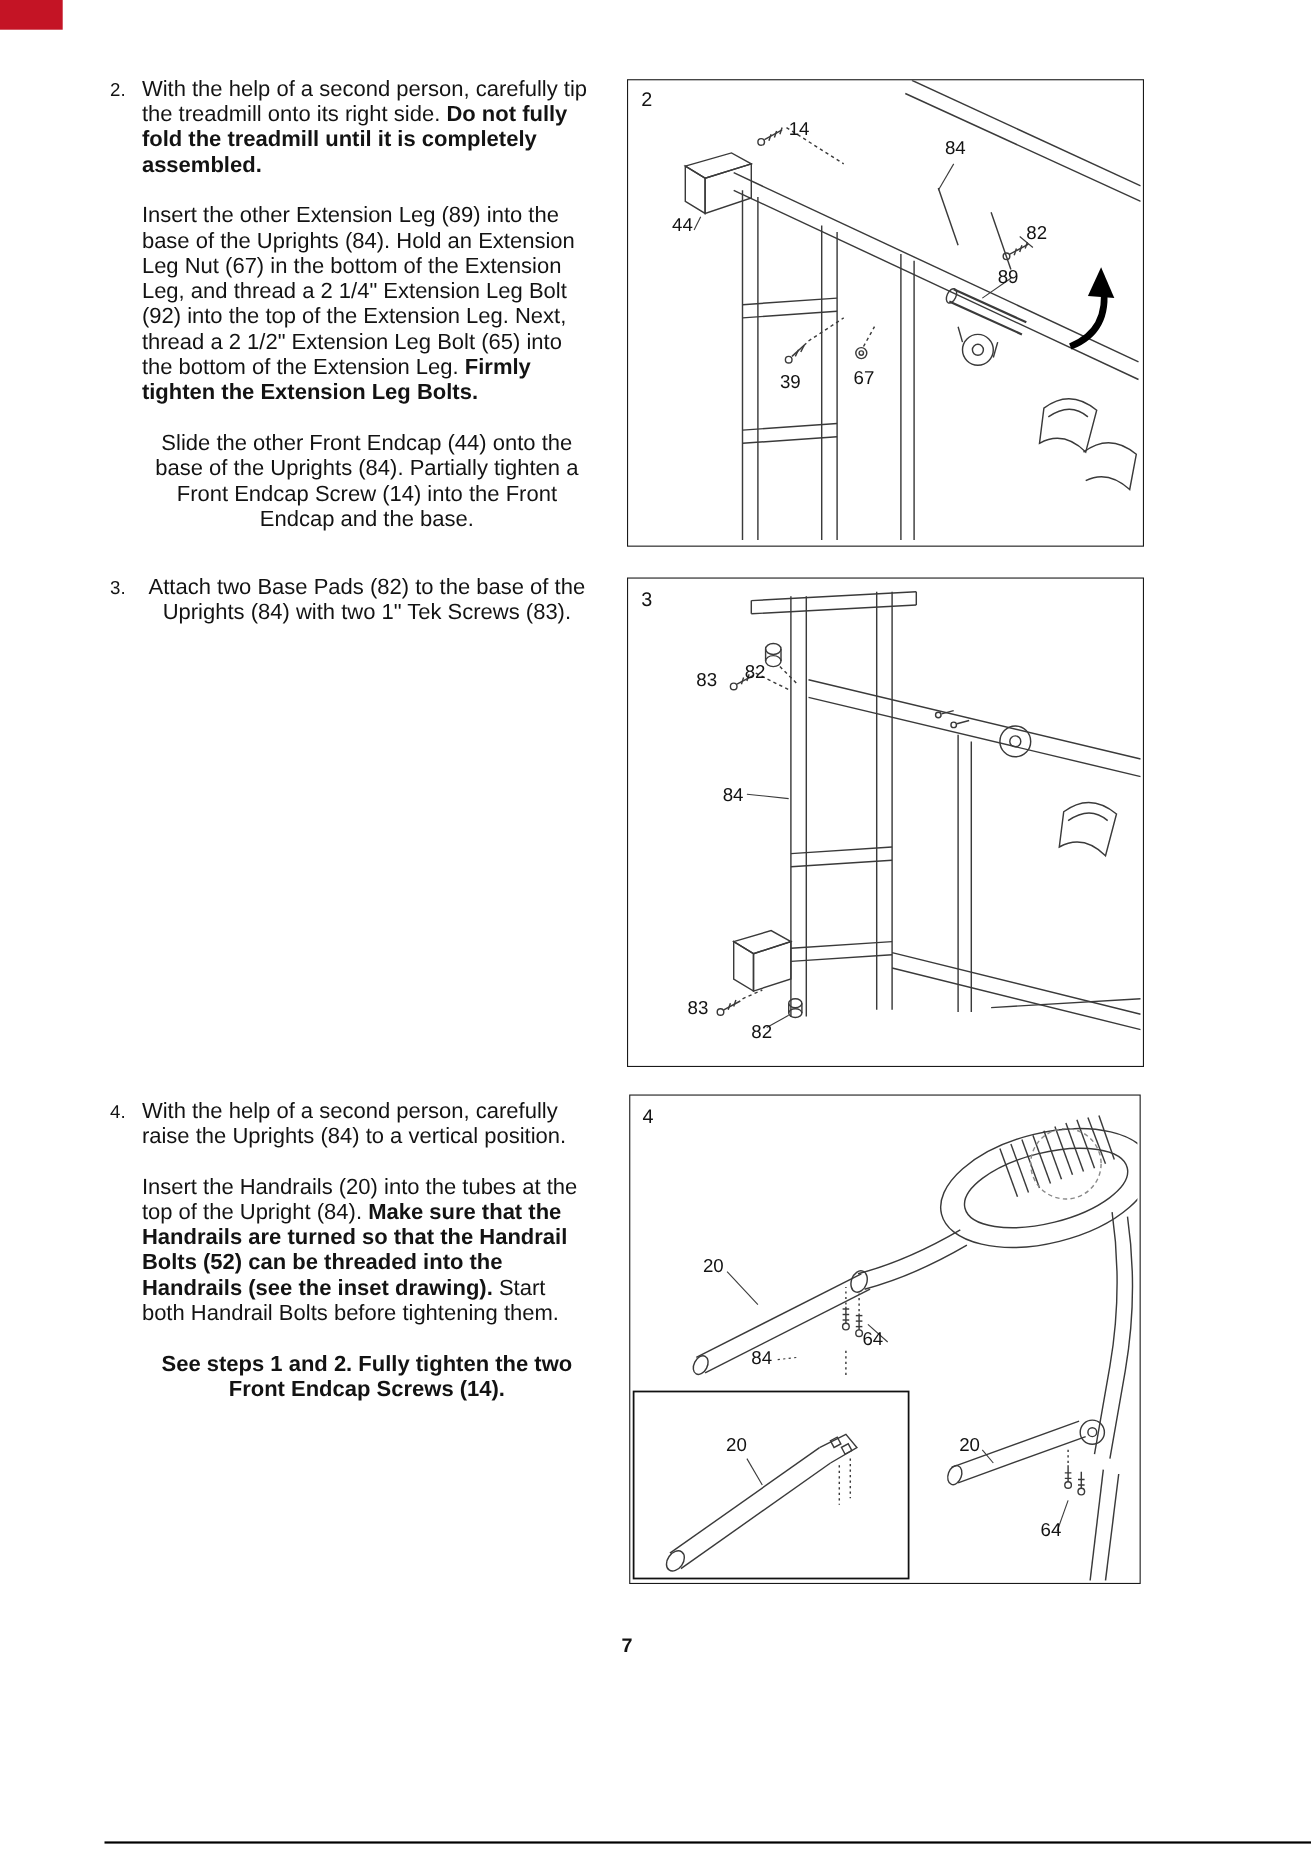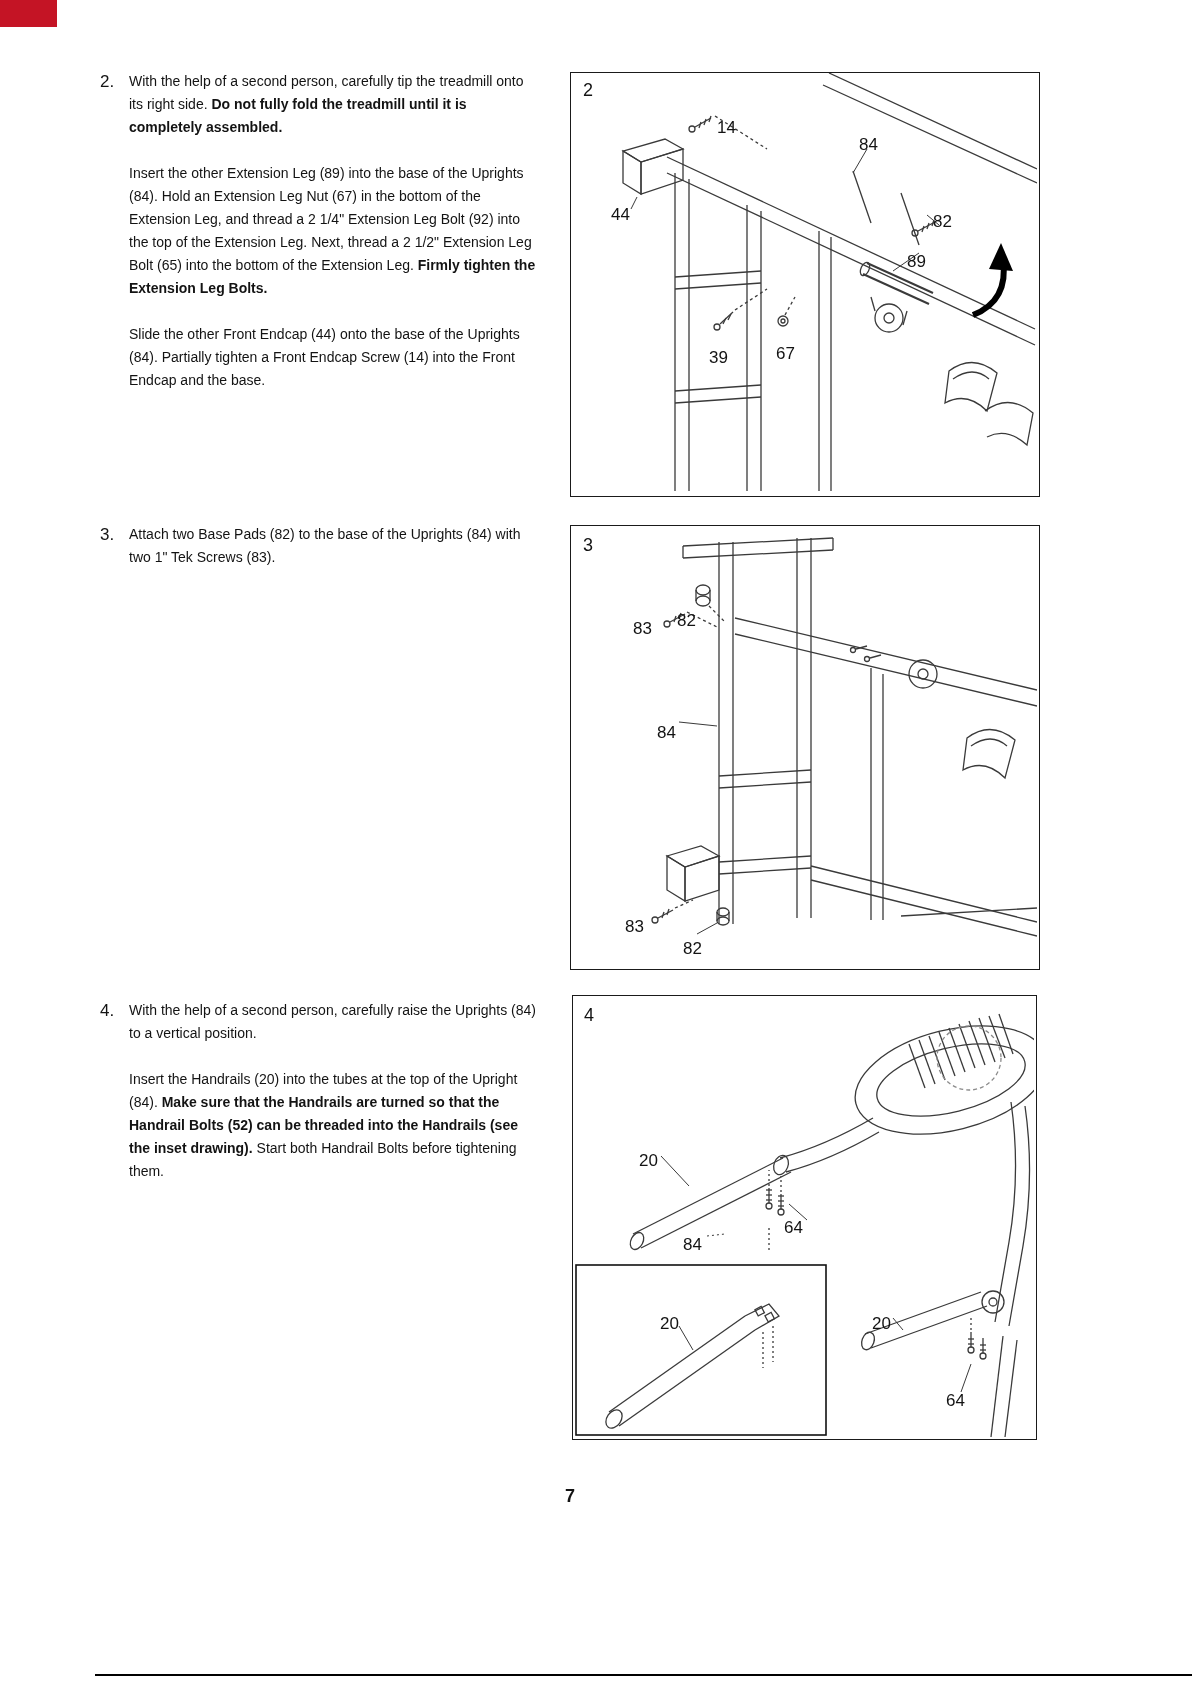--- a/index.html
+++ b/index.html
@@ -5,28 +5,28 @@
   * { margin:0; padding:0; box-sizing:border-box; }
   html,body { background:#ffffff; }
   body {
     width:1192px; height:1685px; position:relative;
     font-family:"Liberation Sans", sans-serif; color:#131313;
     overflow:hidden;
   }
   .corner-mark { position:absolute; left:0; top:0; width:57px; height:27px; background:#c41425; }
   .step { position:absolute; left:100px; width:438px; display:flex; }
   .step .marker { flex:0 0 29px; font-size:17px; line-height:23px; }
-  .step .body { flex:1; font-size:14px; line-height:23px; }
+  .step .body { flex:1; font-size:20px; line-height:23px; }
   .step .body p { margin:0 0 23px 0; }
-  .step .body p:last-child { margin-bottom:0; }
+  .step .body p:last-child { margin-bottom:0;text-align:center; }
   .bold { font-weight:700; }
   .figure { position:absolute; border:1.7px solid #1a1a1a; background:#fff; }
   .figure svg { position:absolute; left:0; top:0; }
   .fig-label { position:absolute; font-size:18px; line-height:18px; }
-  .callout { position:absolute; font-size:17px; line-height:18px;margin-top:10px; }
+  .callout { position:absolute; font-size:17px; line-height:18px; }
   .page-number { position:absolute; left:470px; top:1486px; width:200px; text-align:center;
                  font-weight:700; font-size:18px; }
   .bottom-rule { position:absolute; left:95px; top:1674px; width:1097px; height:2px; background:#000; }
 </style>
 </head>
 <body>
 
 <div class="corner-mark" style="background: rgb(196, 20, 37);"></div>
 
 <section class="step" style="top:70px">
@@ -43,20 +43,21 @@
   <div class="body">
     <p><span>Attach two Base Pads (82) to the base of the Uprights (84) with two 1" Tek Screws (83).</span></p>
   </div>
 </section>
 
 <section class="step" style="top:999px">
   <div class="marker">4.</div>
   <div class="body">
     <p><span>With the help of a second person, carefully raise the Uprights (84) to a vertical position.</span></p>
     <p><span>Insert the Handrails (20) into the tubes at the top of the Upright (84). </span><span class="bold">Make sure that the Handrails are turned so that the Handrail Bolts (52) can be threaded into the Handrails (see the inset drawing).</span><span> Start both Handrail Bolts before tightening them.</span></p>
+    <p><span class="bold">See steps 1 and 2. Fully tighten the two Front Endcap Screws (14).</span></p>
   </div>
 </section>
 
 <figure class="figure" style="left:570px;top:72px;width:470px;height:425px">
   <svg width="466" height="421" viewBox="0 0 466 421">
     <g stroke="#3a3a3a" fill="none" stroke-width="1.3">
 
       <path d="M258,0 L466,96"></path>
       <path d="M252,12 L466,110"></path>
 

